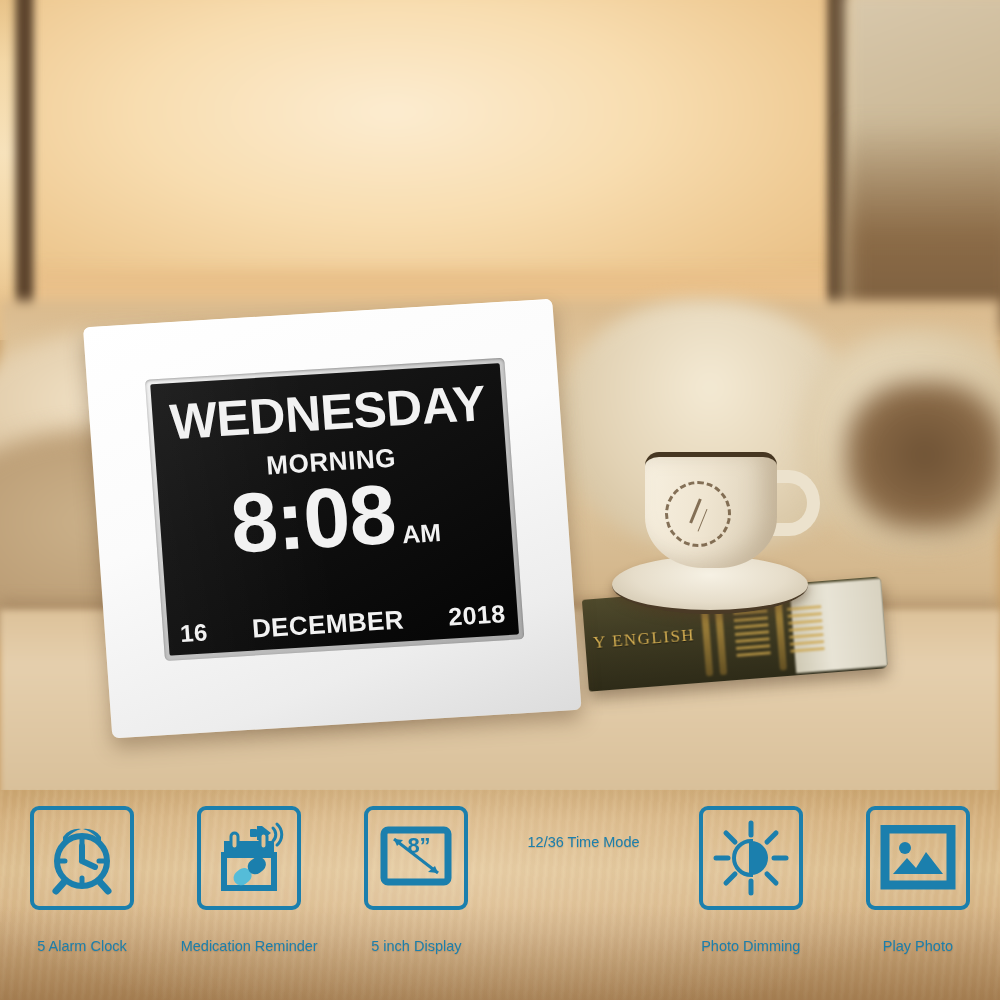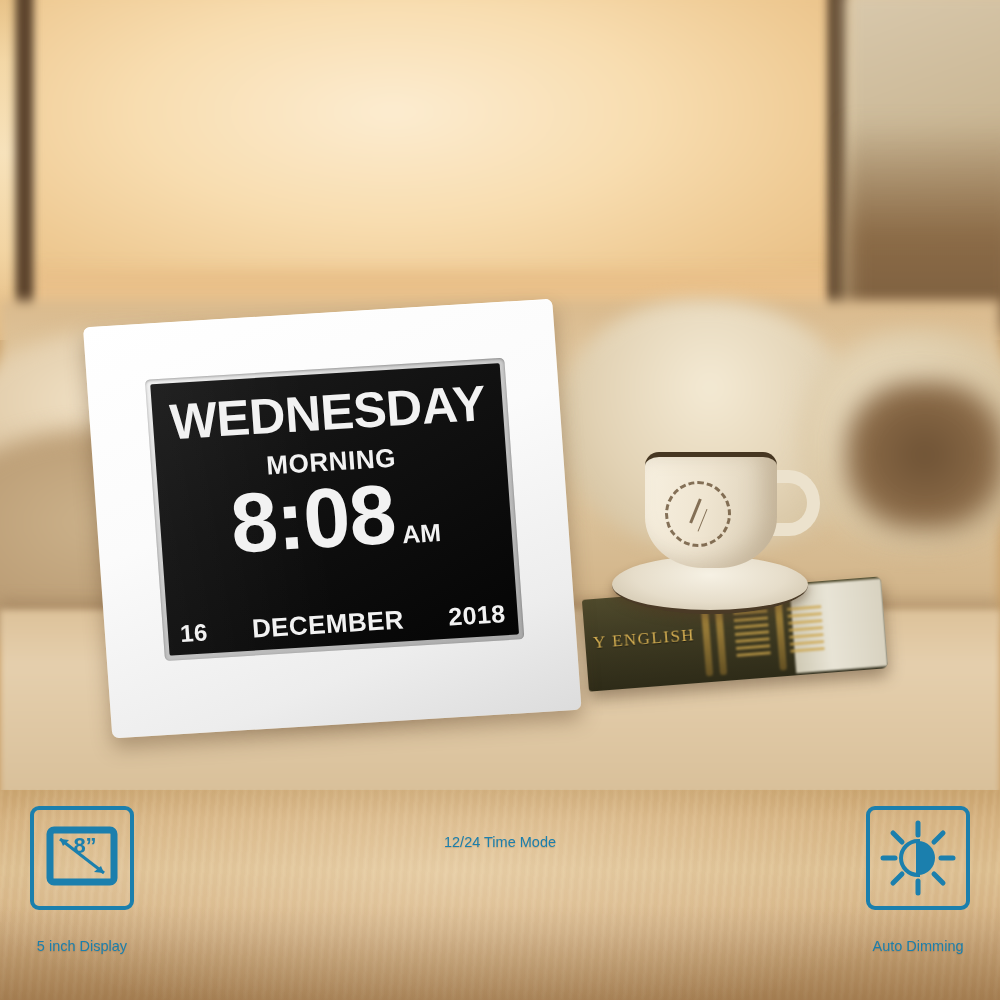--- a/index.html
+++ b/index.html
@@ -405,55 +405,98 @@
           <span class="date-day">16</span>
           <span class="date-month">DECEMBER</span>
           <span class="date-year">2018</span>
         </div>
       </div>
     </div>
   </div>
 
   <div id="features">
 
-
+    <div class="feature">
+      <div class="feature-box">
+        <svg width="78" height="78" viewBox="0 0 78 78" fill="none" stroke="#1b7fad">
+          <path d="M20 18 A18 16 0 0 1 38 10 A26 22 0 0 0 20 30 Z" fill="#1b7fad" stroke="none"></path>
+          <path d="M58 18 A18 16 0 0 0 40 10 A26 22 0 0 1 58 30 Z" fill="#1b7fad" stroke="none"></path>
+          <circle cx="39" cy="42" r="25" stroke-width="6"></circle>
+          <path d="M39 20 v5 M61 42 h-5 M39 64 v-5 M17 42 h5" stroke-width="5" stroke-linecap="round"></path>
+          <path d="M39 42 V27 M39 42 L52 48" stroke-width="6" stroke-linecap="round"></path>
+          <path d="M22 62 L13 72 M56 62 L65 72" stroke-width="7" stroke-linecap="round"></path>
+        </svg>
+      </div>
+      <div class="feature-label">5 Alarm Clock</div>
+    </div>
+
+    <div class="feature">
+      <div class="feature-box">
+        <svg width="78" height="78" viewBox="0 0 78 78">
+          <g fill="#1b7fad">
+            <path d="M47 7 h5 l9 7 -9 7 h-5 z"></path>
+            <rect x="40" y="10" width="7" height="8" rx="1"></rect>
+          </g>
+          <path d="M63 9 a9 9 0 0 1 0 13 M67 5 a14 14 0 0 1 0 21" stroke="#1b7fad" stroke-width="3" fill="none" stroke-linecap="round"></path>
+          <rect x="14" y="22" width="50" height="14" fill="#1b7fad"></rect>
+          <rect x="14" y="36" width="50" height="33" fill="none" stroke="#1b7fad" stroke-width="6"></rect>
+          <rect x="21" y="14" width="7" height="16" rx="3.5" fill="#e0c293" stroke="#1b7fad" stroke-width="3"></rect>
+          <rect x="50" y="14" width="7" height="16" rx="3.5" fill="#e0c293" stroke="#1b7fad" stroke-width="3"></rect>
+          <g transform="rotate(-38 39 52)">
+            <rect x="21" y="45" width="19" height="15" rx="7.5" fill="#55bcd8"></rect>
+            <rect x="39" y="45" width="19" height="15" rx="7.5" fill="#1b7fad"></rect>
+          </g>
+        </svg>
+      </div>
+      <div class="feature-label">Medication Reminder</div>
+    </div>
 
     <div class="feature">
       <div class="feature-box">
         <svg width="80" height="70" viewBox="0 0 80 70">
           <rect x="8" y="7" width="64" height="52" rx="4" fill="none" stroke="#1b7fad" stroke-width="7"></rect>
           <line x1="18" y1="16" x2="62" y2="50" stroke="#1b7fad" stroke-width="3"></line>
           <path d="M18 16 l9 1 -6 6 z" fill="#1b7fad"></path>
           <path d="M62 50 l-10 -1 7 -6 z" fill="#1b7fad"></path>
           <text x="43" y="30" fill="#1b7fad" font-size="22" font-weight="bold" text-anchor="middle" font-family="Liberation Sans, sans-serif">8”</text>
         </svg>
       </div>
       <div class="feature-label">5 inch Display</div>
     </div>
 
     <div class="feature">
-      <div class="feature-label">12/24 Time Mode</div>
+      <div class="feature-label">12/36 Time Mode</div>
     </div>
 
     <div class="feature">
       <div class="feature-box">
         <svg width="80" height="80" viewBox="0 0 80 80">
           <g stroke="#1b7fad" stroke-width="5" stroke-linecap="round">
             <line x1="40" y1="5" x2="40" y2="17"></line>
             <line x1="40" y1="63" x2="40" y2="75"></line>
             <line x1="5" y1="40" x2="17" y2="40"></line>
             <line x1="63" y1="40" x2="75" y2="40"></line>
             <line x1="15" y1="15" x2="24" y2="24"></line>
             <line x1="56" y1="56" x2="65" y2="65"></line>
             <line x1="65" y1="15" x2="56" y2="24"></line>
             <line x1="24" y1="56" x2="15" y2="65"></line>
           </g>
           <path d="M40 23 a17 17 0 0 0 0 34 z" fill="none" stroke="#1b7fad" stroke-width="4"></path>
           <path d="M40 23 a17 17 0 0 1 0 34 z" fill="#1b7fad"></path>
         </svg>
       </div>
-      <div class="feature-label">Auto Dimming</div>
-    </div>
-
-
+      <div class="feature-label">Photo Dimming</div>
+    </div>
+
+
+    <div class="feature">
+      <div class="feature-box">
+        <svg width="76" height="66" viewBox="0 0 76 66">
+          <rect x="5" y="4" width="66" height="56" fill="none" stroke="#1b7fad" stroke-width="9"></rect>
+          <circle cx="25" cy="23" r="6" fill="#1b7fad"></circle>
+          <path d="M13 49 l14 -16 9 10 10 -16 17 22 z" fill="#1b7fad"></path>
+        </svg>
+      </div>
+      <div class="feature-label">Play Photo</div>
+    </div>
 
   </div>
 </div>
 
 </body></html>

